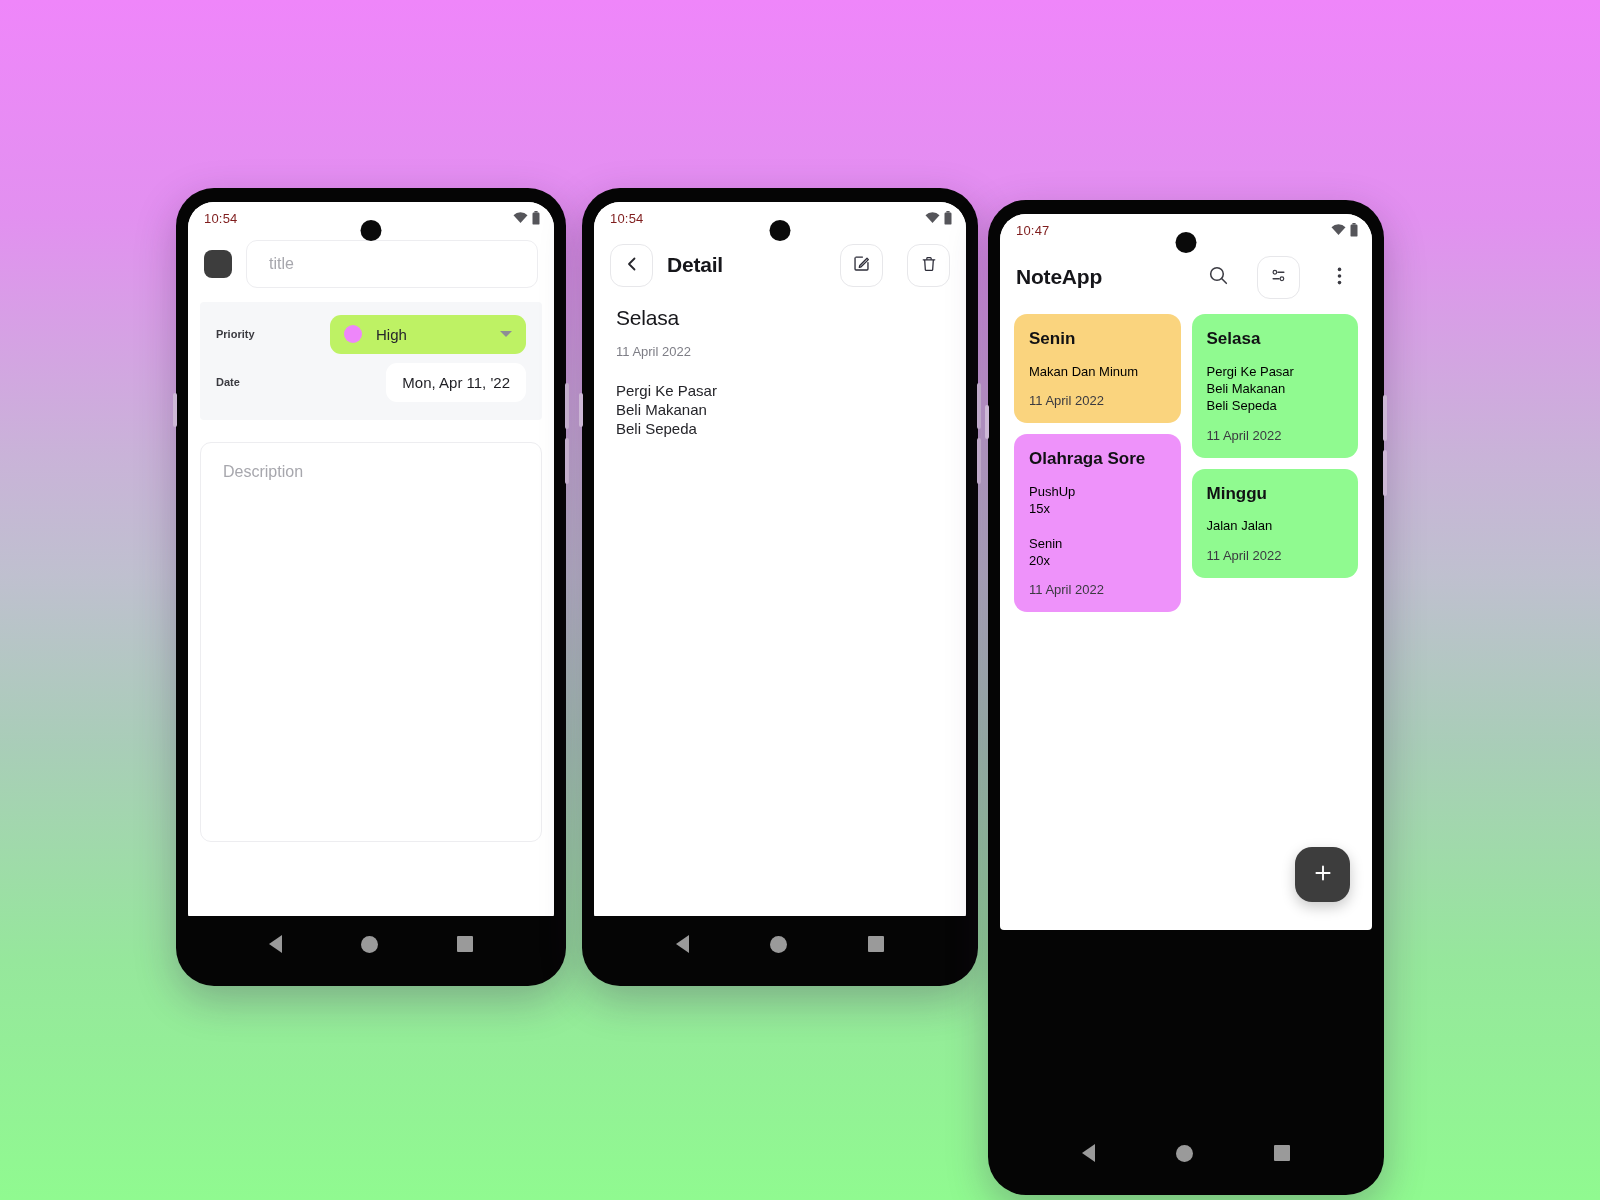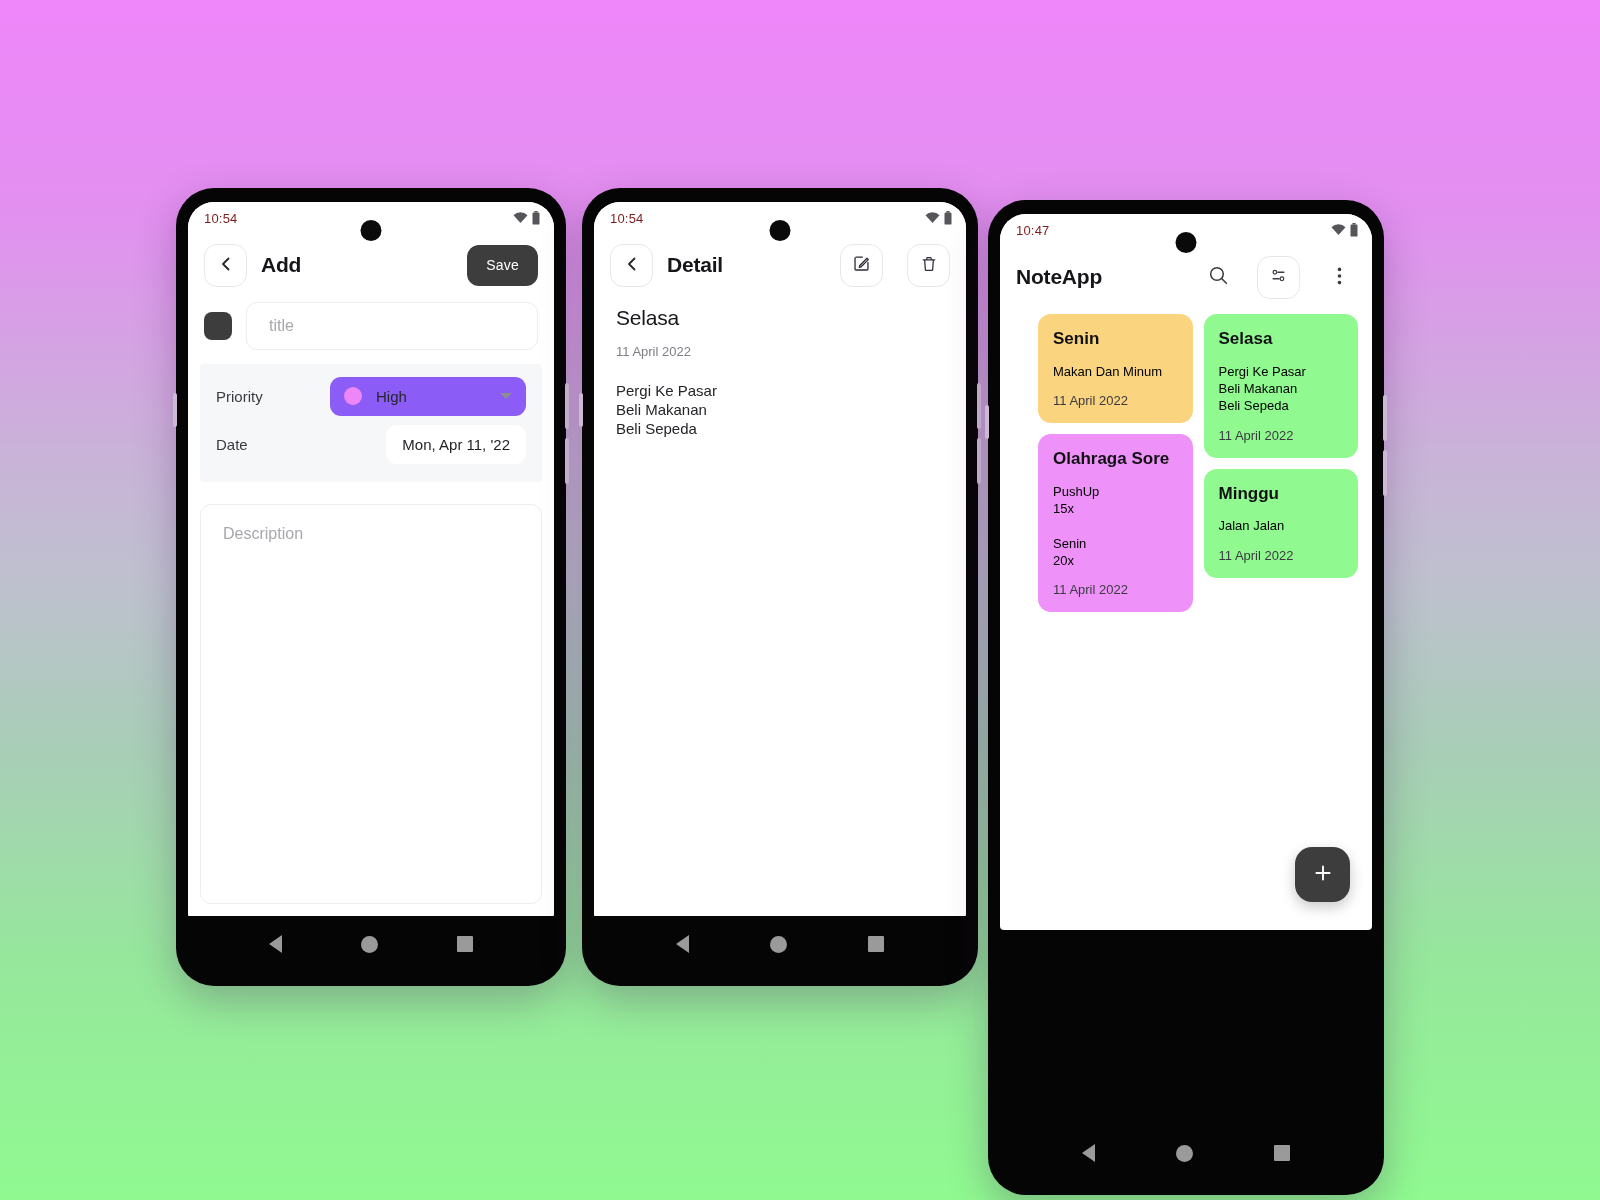--- a/index.html
+++ b/index.html
@@ -177,31 +177,32 @@
     margin: 0 12px;
     border-radius: 4px;
     padding: 8px 16px 14px 16px;
   }
   .form-row {
     display: flex;
     align-items: center;
     min-height: 48px;
   }
   .form-label {
-    font-size: 15px;
+    font-size: 11px;
     color: #3a3a40;
     flex-shrink: 0;
+    font-weight: bold;
   }
   .form-row .grow { flex: 1; }
 
   .priority-select {
     display: flex;
     align-items: center;
     gap: 14px;
-    background: #8b5cf6;
+    background: #bef264;
     border-radius: 11px;
     height: 39px;
     padding: 0 14px 0 14px;
     width: 196px;
   }
   .priority-dot {
     width: 18px; height: 18px;
     border-radius: 50%;
     background: #ee86fa;
     flex-shrink: 0;
@@ -259,21 +260,20 @@
     line-height: 1.28;
     white-space: pre-line;
   }
 
   
   .note-grid {
     display: flex;
     gap: 11px;
     padding: 6px 14px 0 14px;
     align-items: flex-start;
-    margin-left: 24px;
   }
   .note-col {
     flex: 1;
     display: flex;
     flex-direction: column;
     gap: 11px;
     min-width: 0;
   }
   .note-card {
     border-radius: 13px;
@@ -364,32 +364,20 @@
           </span>
           <span class="battery-icon">
             <svg width="8" height="14" viewBox="0 0 8 14">
                 <rect x="2.4" y="0" width="3.2" height="1.6" fill="#55555a"></rect>
                 <rect x="0.5" y="1.6" width="7" height="12" rx="1.2" fill="#55555a"></rect>
               </svg>
           </span>
         </div>
       </div>
 
-      <div class="appbar">
-        <button class="icon-btn">
-          <span>
-            <svg width="16" height="16" viewBox="0 0 16 16" fill="none">
-                <path d="M10.5 2.5 L5 8 L10.5 13.5" stroke="#26262c" stroke-width="1.8" stroke-linecap="round" stroke-linejoin="round"></path>
-              </svg>
-          </span>
-        </button>
-        <span class="appbar-title">Add</span>
-        <span class="appbar-spacer"></span>
-        <button class="save-btn">Save</button>
-      </div>
 
       <div class="title-row">
         <div class="color-swatch"></div>
         <input class="title-input" type="text" placeholder="title" style="">
       </div>
 
       <div class="form-panel">
         <div class="form-row">
           <span class="form-label">Priority</span>
           <span class="grow"></span>

